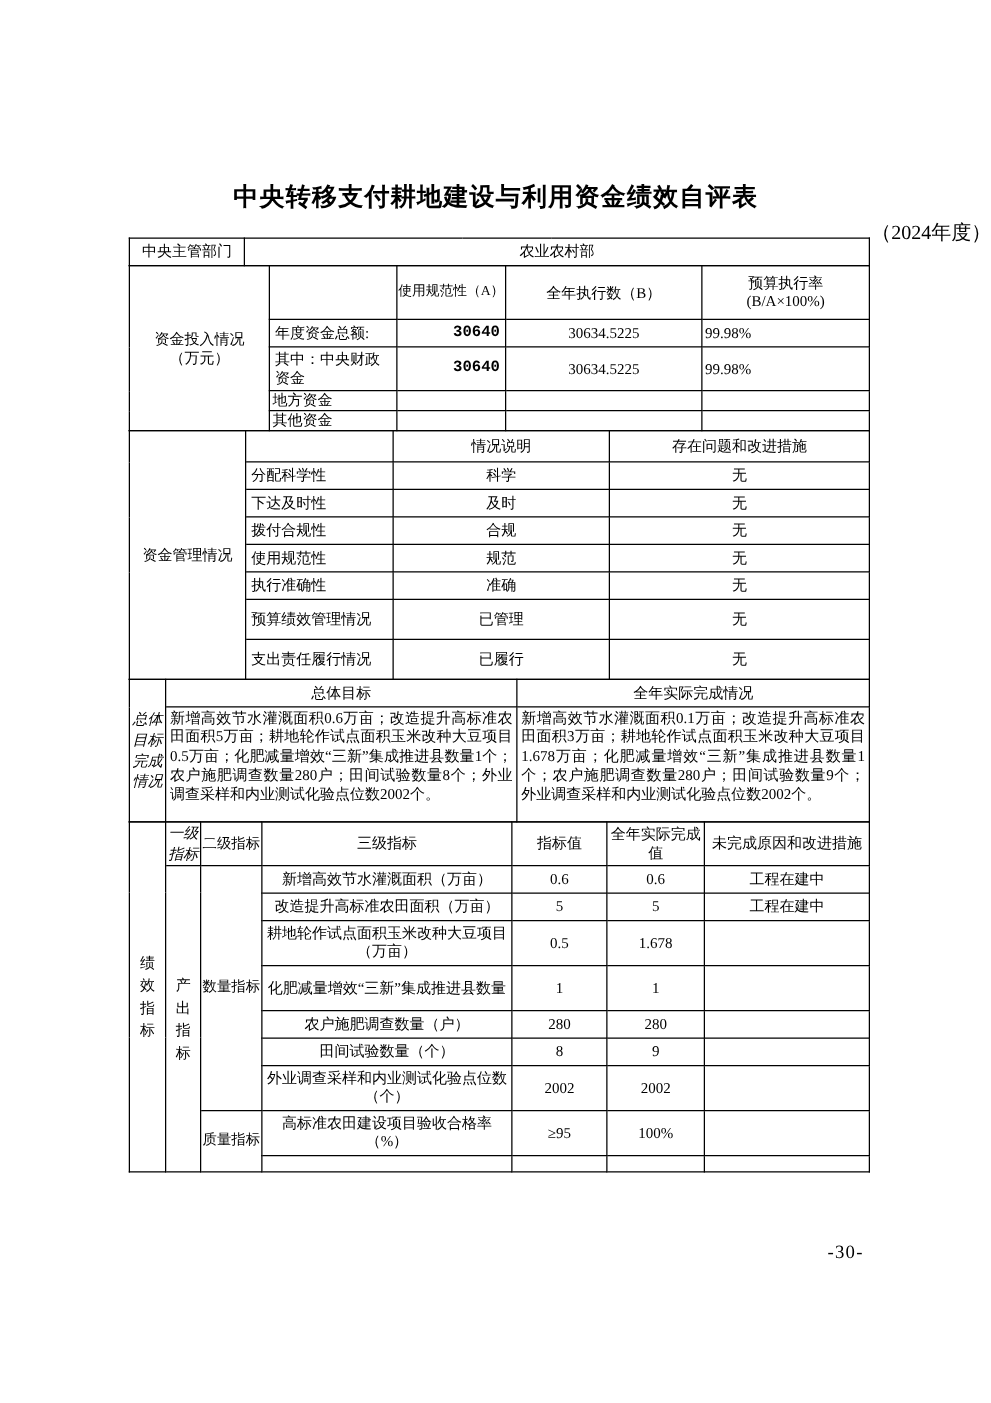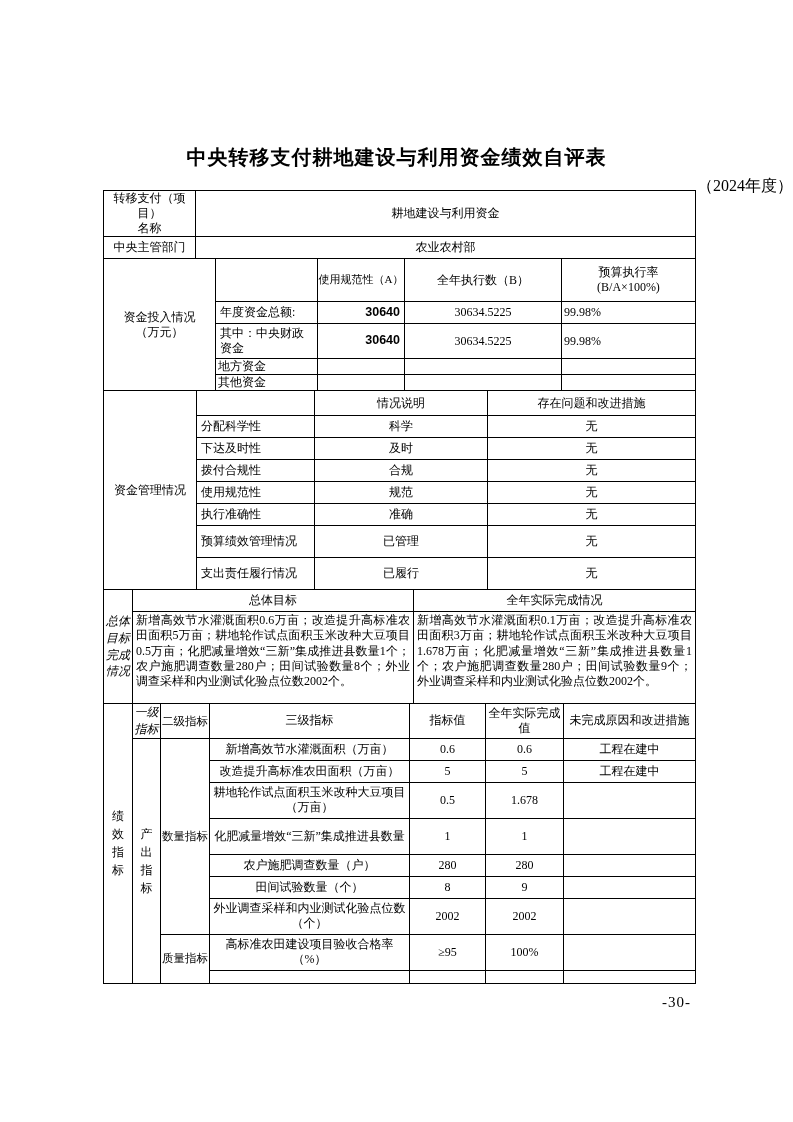--- a/index.html
+++ b/index.html
@@ -19,21 +19,21 @@
   table{border-collapse:collapse;table-layout:fixed;width:592px;}
   table + table{margin-top:-1px;}
   td{
     border:1px solid #000;font-size:12px;line-height:1.25;
     padding:0 2px;text-align:center;vertical-align:middle;overflow:hidden;
   }
   .tl{text-align:left;padding-left:4px;}
   .tr{text-align:left;padding-right:14px;}
   .num-r{text-align:right;padding-right:4px;}
   .rate{text-align:left;padding-left:2px;}
-  .bsans{font-family:Liberation Sans, sans-serif;font-weight:bold;font-size:12.5px;}
+  .bsans{font-family:Liberation Mono, monospace;font-weight:bold;font-size:12.5px;}
   .snug{font-size:11px;white-space:nowrap;padding:0;}
   .snug2{font-size:11.5px;white-space:nowrap;padding:0;}
   .two-line span{display:block;}
   .vcell{padding:0;}
   .vwrap{width:25px;margin:0 auto;word-break:break-all;line-break:anywhere;line-height:1.4;font-style:italic;}
   .v1{width:13px;margin:0 auto;word-break:break-all;line-break:anywhere;line-height:1.5;}
   .goaltext{
     text-align:left;vertical-align:top;padding:1px 3px;
     line-height:15.3px;text-align:justify;
   }
@@ -50,27 +50,20 @@
   <div class="tablewrap">
 
     <table>
       <colgroup>
           <col style="width:92px">
           <col style="width:174px">
           <col style="width:71px">
           <col style="width:255px">
         </colgroup>
       <tbody>
-          <tr style="height:35px">
-        <td class="two-line">
-          <span>转移支付（项目）</span>
-          <span>名称</span>
-        </td>
-        <td colspan="3">耕地建设与利用资金</td>
-      </tr>
       <tr style="height:22px">
         <td>中央主管部门</td>
         <td colspan="3">农业农村部</td>
       </tr>
     </tbody>
       </table>
 
     <table>
       <colgroup>
           <col style="width:112px">

